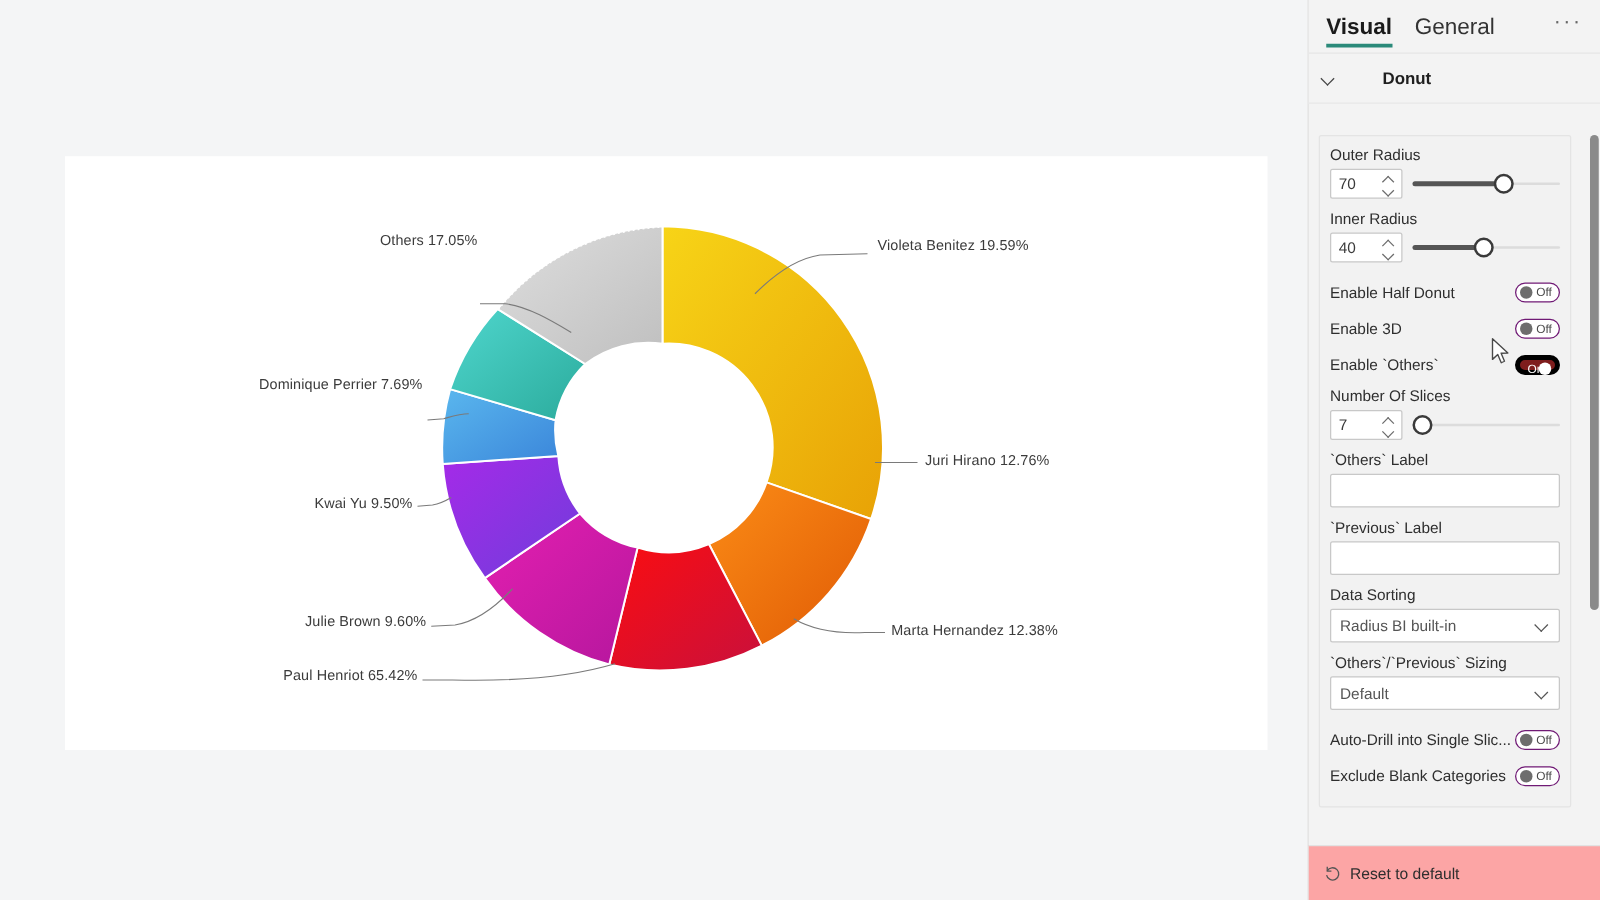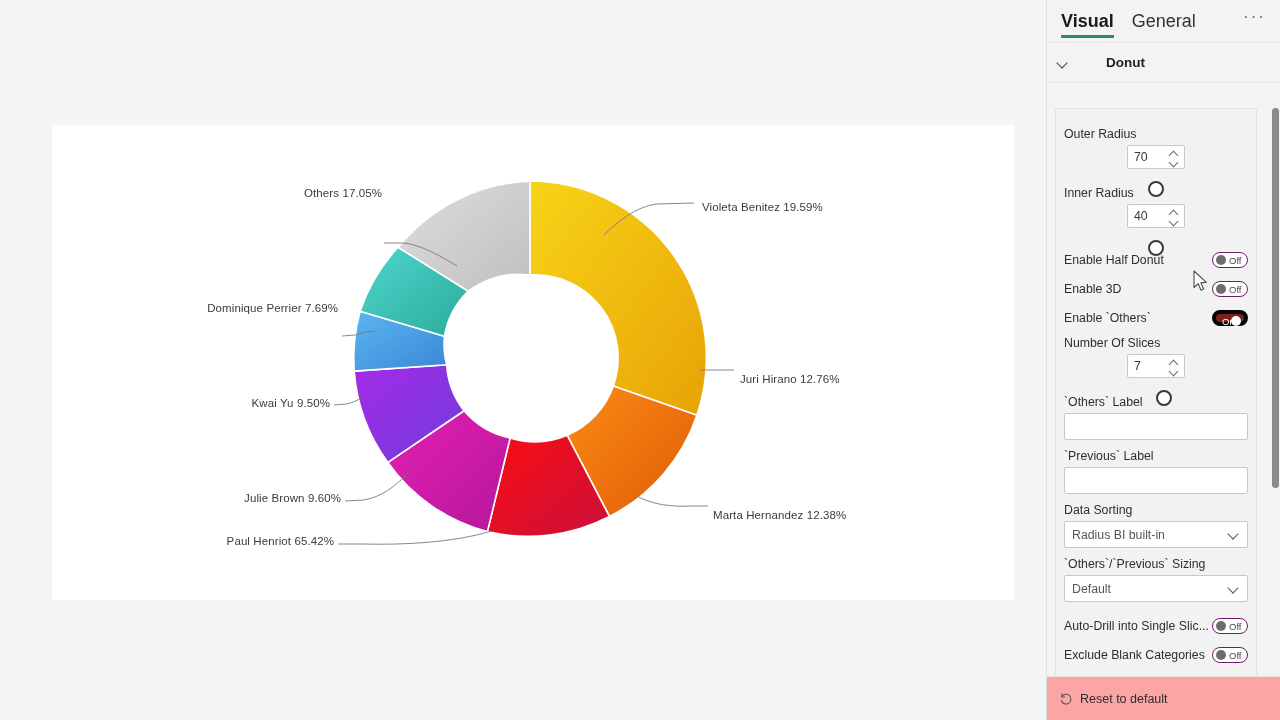--- a/index.html
+++ b/index.html
@@ -26,21 +26,21 @@
   .chart-wrap { position: absolute; left: 0; top: 0; width: 962px; height: 475px; }
   .chart-svg { position: absolute; left: 0; top: 0; }
 
   .leader-label {
     position: absolute;
     font-size: 11.5px;
     color: #3b3b3b;
     white-space: nowrap;
     letter-spacing: .1px;
   }
-  .leader-label.right { text-align: left; margin-top: 10px; }
+  .leader-label.right { text-align: left; }
   .leader-label.left  { text-align: right; }
 
   
   .pane {
     position: absolute; right: 0; top: 0;
     width: 234px; height: 720px;
     background: #f3f3f3;
     border-left: 1px solid #e1e1e1;
   }
   .pane-tabs {
@@ -96,30 +96,30 @@
   }
   .section-title { font-size: 13.5px; color: #1f1f1f; font-weight: 600; }
 
   .card {
     position: absolute;
     left: 8px; top: 108px;
     width: 202px;
     background: #f2f2f2;
     border: 1px solid #e4e4e4;
     border-radius: 2px;
-    padding: 18px 8px 10px 8px;
+    padding: 8px 8px 10px 8px;
   }
 
   .field { margin-bottom: 9px; }
   .field-label {
     font-size: 12.3px; color: #2e2e2e;
     margin-bottom: 4px; display: block;
   }
 
-  .ctrl-row { display: flex; align-items: center; gap: 8px; flex-direction: column; }
+  .ctrl-row { display: flex; align-items: center; gap: 8px; }
 
   .spinner {
     width: 58px; height: 24px;
     background: #fff;
     border: 1px solid #c8c8c8;
     border-radius: 2px;
     display: flex; align-items: center;
     position: relative;
   }
   .spinner input {

